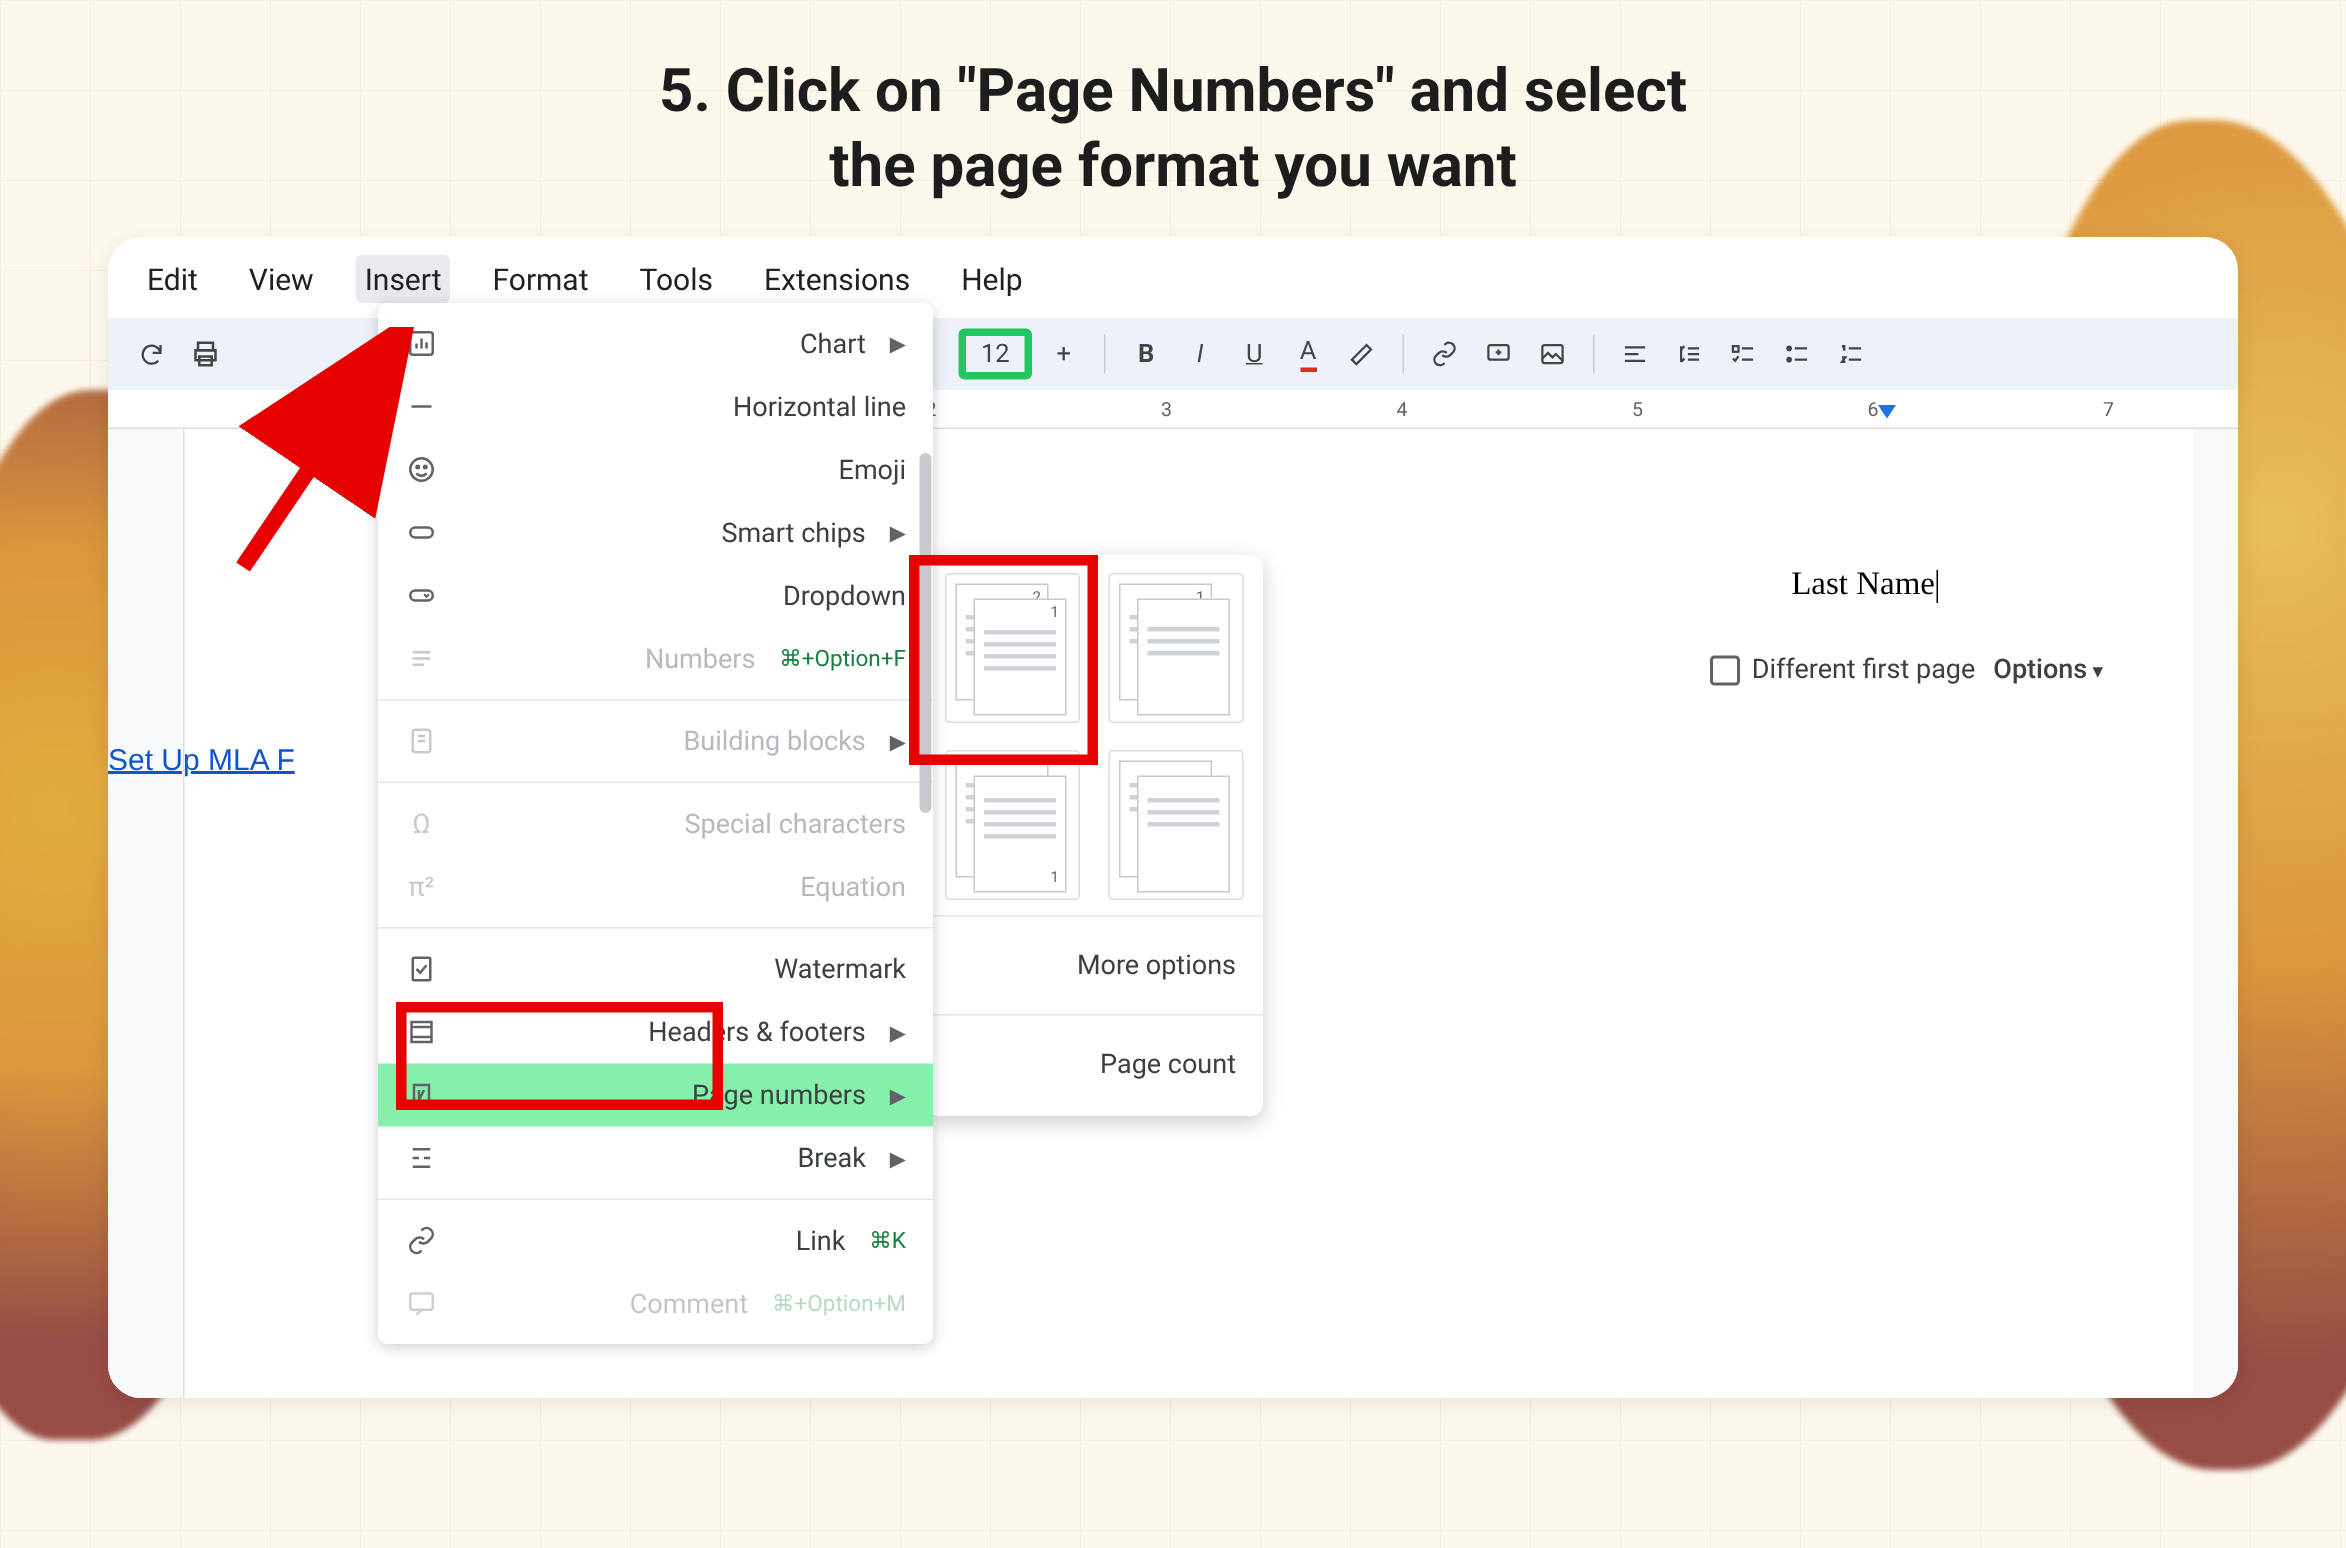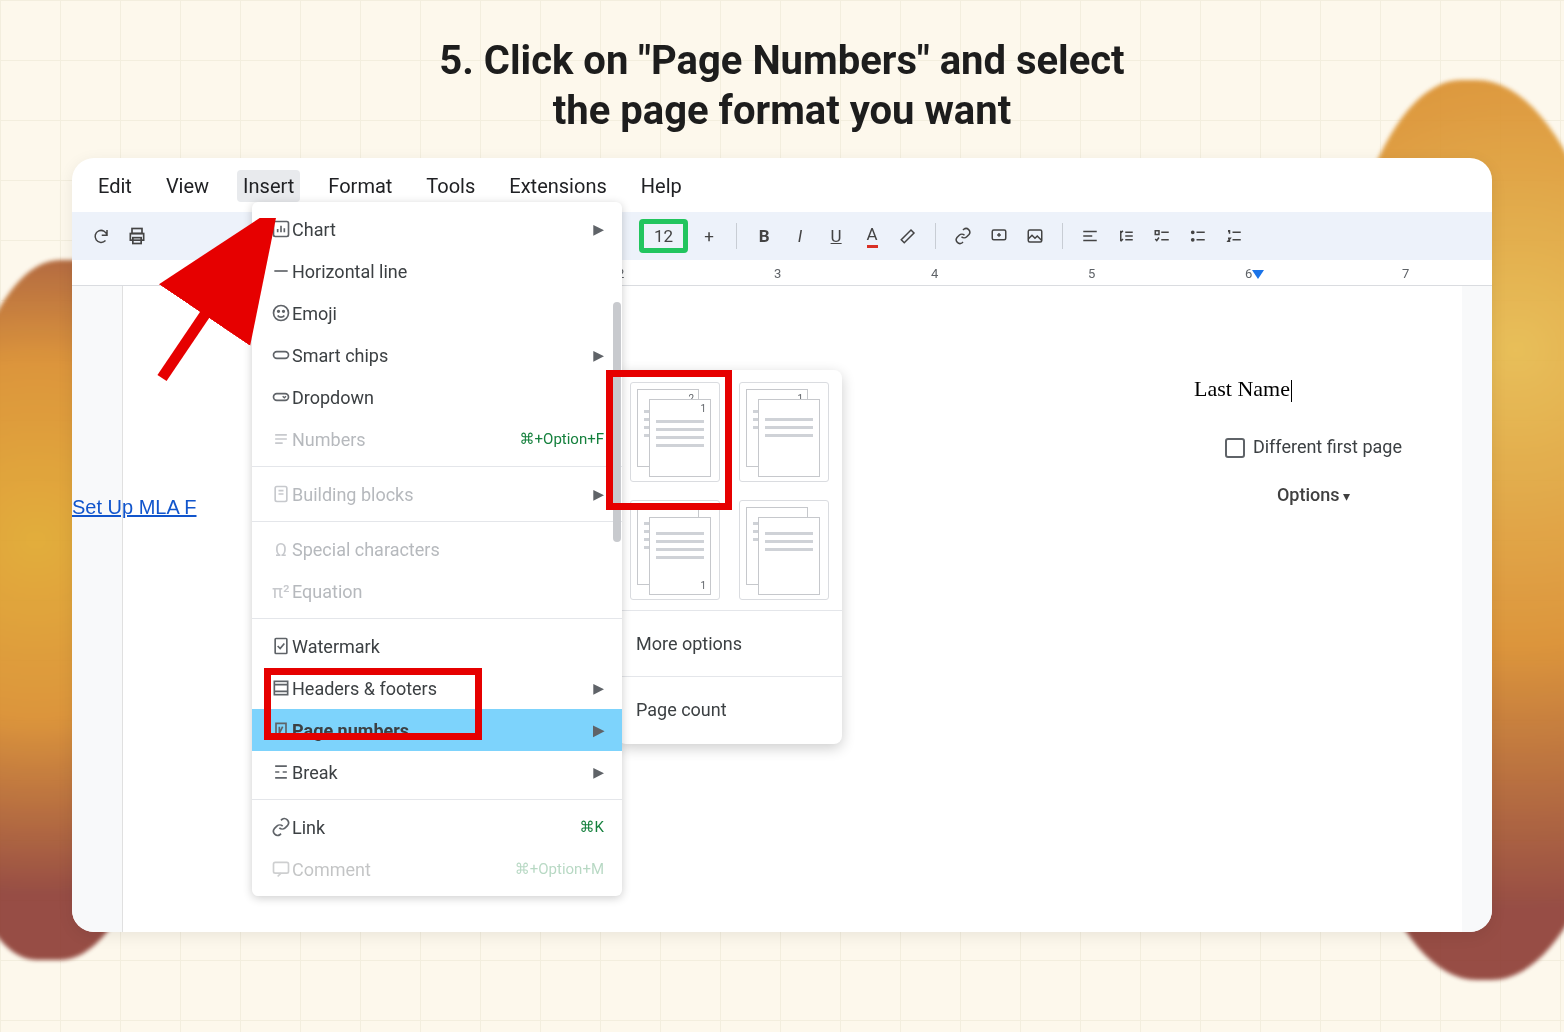--- a/index.html
+++ b/index.html
@@ -36,20 +36,21 @@
     position: absolute;
     left: 72px;
     top: 158px;
     right: 72px;
     bottom: 100px;
     background: #fff;
     border-radius: 22px;
     box-shadow: 0 4px 16px rgba(0,0,0,.08);
     overflow: hidden;
     z-index: 3;
+    text-align: right;
   }
   
   .menubar {
     display: flex;
     gap: 22px;
     padding: 12px 20px 10px;
     font-size: 20px;
     color: #202124;
     align-items: center;
   }
@@ -83,37 +84,37 @@
   .ruler .tick { position:absolute; top:6px; font-size:13px; }
   .ruler .marker { position:absolute; top:10px; width:0; height:0; border-left:6px solid transparent; border-right:6px solid transparent; border-top:9px solid #1a73e8; }
   
   .docarea { position: relative; height: calc(100% - 48px - 44px - 26px); background:#f8f9fa; }
   .page {
     position:absolute; left:50px; right:30px; top:0; bottom:0; background:#fff;
     border-left:1px solid #e0e0e0;
   }
   .header-text { position:absolute; top:90px; right:170px; font-family:"Times New Roman",serif; font-size:22px; color:#000; }
   .cursor { display:inline-block; width:1px; height:22px; background:#000; vertical-align:middle; margin-left:1px; }
-  .hdr-controls { position:absolute; top:150px; right:60px; display:flex; align-items:center; gap:26px; font-size:18px; color:#3c4043;flex-direction:column; }
+  .hdr-controls { position:absolute; top:150px; right:60px; display:flex; align-items:center; gap:12px; font-size:18px; color:#3c4043; }
   .chk { width:20px; height:20px; border:2px solid #5f6368; border-radius:3px; display:inline-block; vertical-align:middle; margin-right:8px; }
   .options-link { color:#404040; font-weight:500; }
   .options-link::after { content:" ▾"; font-size:14px; }
   .partial-title { position:absolute; left:0; top:210px; color:#1155cc; font-family:Arial; font-size:20px; text-decoration:underline; }
   
   .insert-menu {
     position:absolute; left:180px; top:44px; width:370px; background:#fff;
     border-radius:6px; box-shadow:0 2px 10px rgba(0,0,0,.2);
     padding:6px 0; z-index:10; font-size:18px; color:#3c4043;
   }
-  .im-row { display:flex; align-items:center; padding:10px 18px; position:relative; }
+  .im-row { display:flex; align-items:center; padding:10px 18px; gap:16px; position:relative; }
   .im-row .lbl { flex:1; }
   .im-row .arrow { color:#5f6368; font-size:14px; }
   .im-row .shortcut { color:#15803d; font-size:15px; }
   .im-row.disabled { color:#b6b9bd; }
-  .im-row.selected { background:#7dd3fc;font-weight:bold; }
+  .im-row.selected { background:#86efac; }
   .im-divider { height:1px; background:#e4e6ea; margin:6px 0; }
   .im-icon { width:22px; height:22px; display:flex; align-items:center; justify-content:center; color:#5f6368; flex-shrink:0; }
   .im-row.disabled .im-icon { color:#c7c9cd; }
   
   .hl-pagenumbers { position:absolute; left:192px; top:510px; width:218px; height:72px; border:7px solid #e60000; z-index:12; }
   .hl-thumb { position:absolute; left:534px; top:212px; width:126px; height:140px; border:7px solid #e60000; z-index:12; }
   
   .red-arrow {
     position:absolute; left:70px; top:60px; z-index:11;
   }

